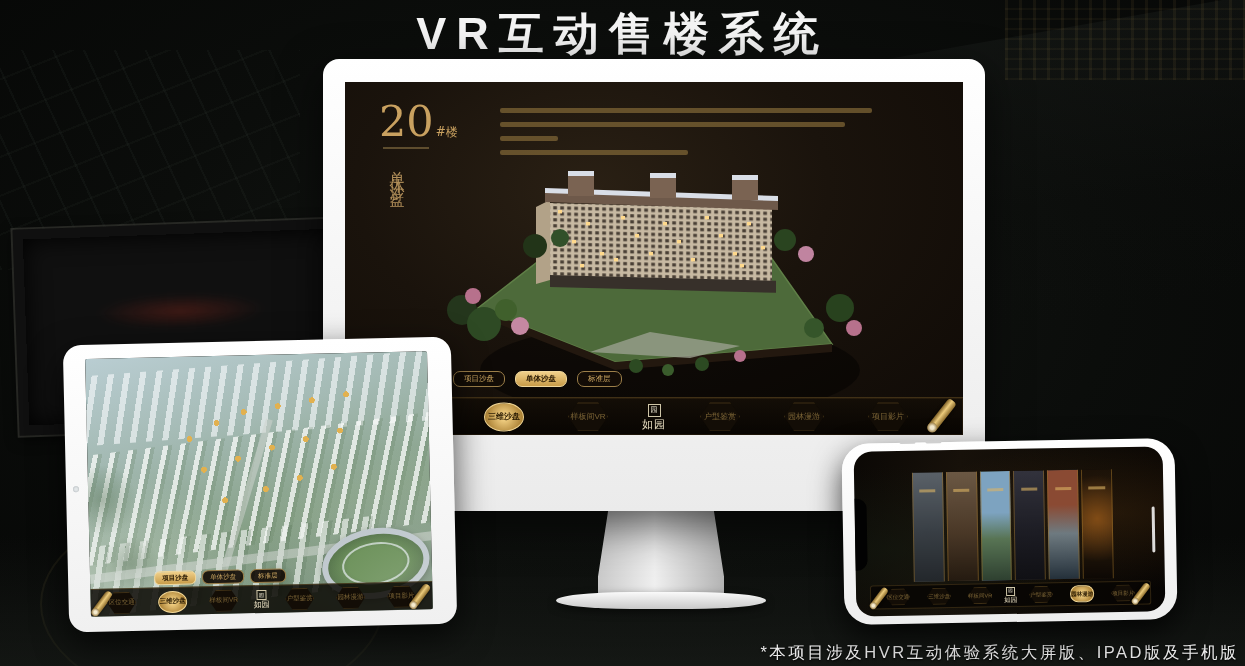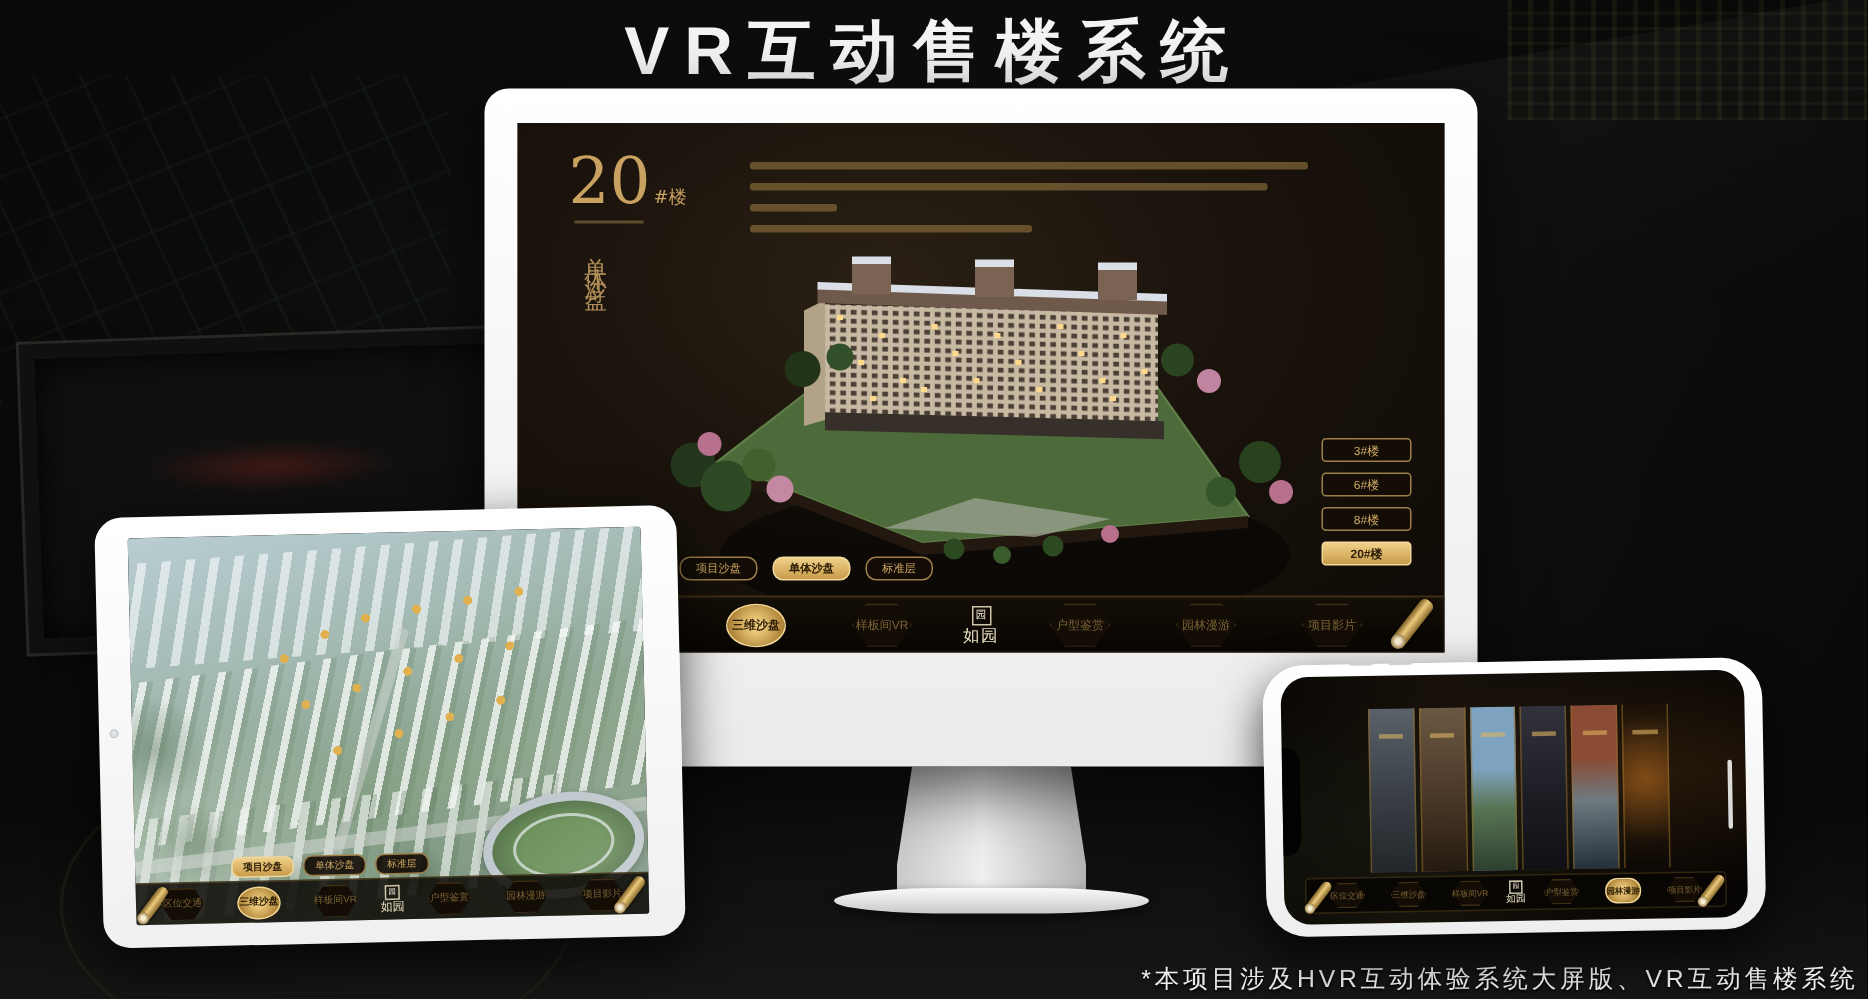--- a/index.html
+++ b/index.html
@@ -268,26 +268,20 @@
             <circle cx="400" cy="148" r="14" fill="#28421e"></circle>
           <circle cx="374" cy="168" r="10" fill="#35552a"></circle>
             <circle cx="414" cy="168" r="8" fill="#b7718c"></circle>
           <circle cx="196" cy="206" r="7" fill="#2c4a22"></circle>
             <circle cx="228" cy="210" r="6" fill="#3a5c2c"></circle>
           <circle cx="262" cy="204" r="7" fill="#2c4a22"></circle>
             <circle cx="300" cy="196" r="6" fill="#b7718c"></circle>
         </g>
       </svg>
 
-      <div class="m-floorbtns">
-        <div class="gtab">3#楼</div>
-        <div class="gtab">6#楼</div>
-        <div class="gtab">8#楼</div>
-        <div class="gtab active">20#楼</div>
-      </div>
 
       <div class="m-tabs">
         <div class="gtab">项目沙盘</div>
         <div class="gtab active">单体沙盘</div>
         <div class="gtab">标准层</div>
       </div>
 
       <div class="m-nav">
         <div class="gi">
             <div class="hex"></div>
@@ -422,14 +416,14 @@
         <div class="gi">
             <div class="hex"></div>
             <span>项目影片</span>
           </div>
         <div class="scrollh right"></div>
       </div>
       <div class="homebar"></div>
     </div>
   </div>
 
-  <div class="footnote">*本项目涉及HVR互动体验系统大屏版、VR互动售楼系统</div>
+  <div class="footnote">*本项目涉及HVR互动体验系统大屏版、IPAD版及手机版</div>
 </div>
 
 </body></html>

